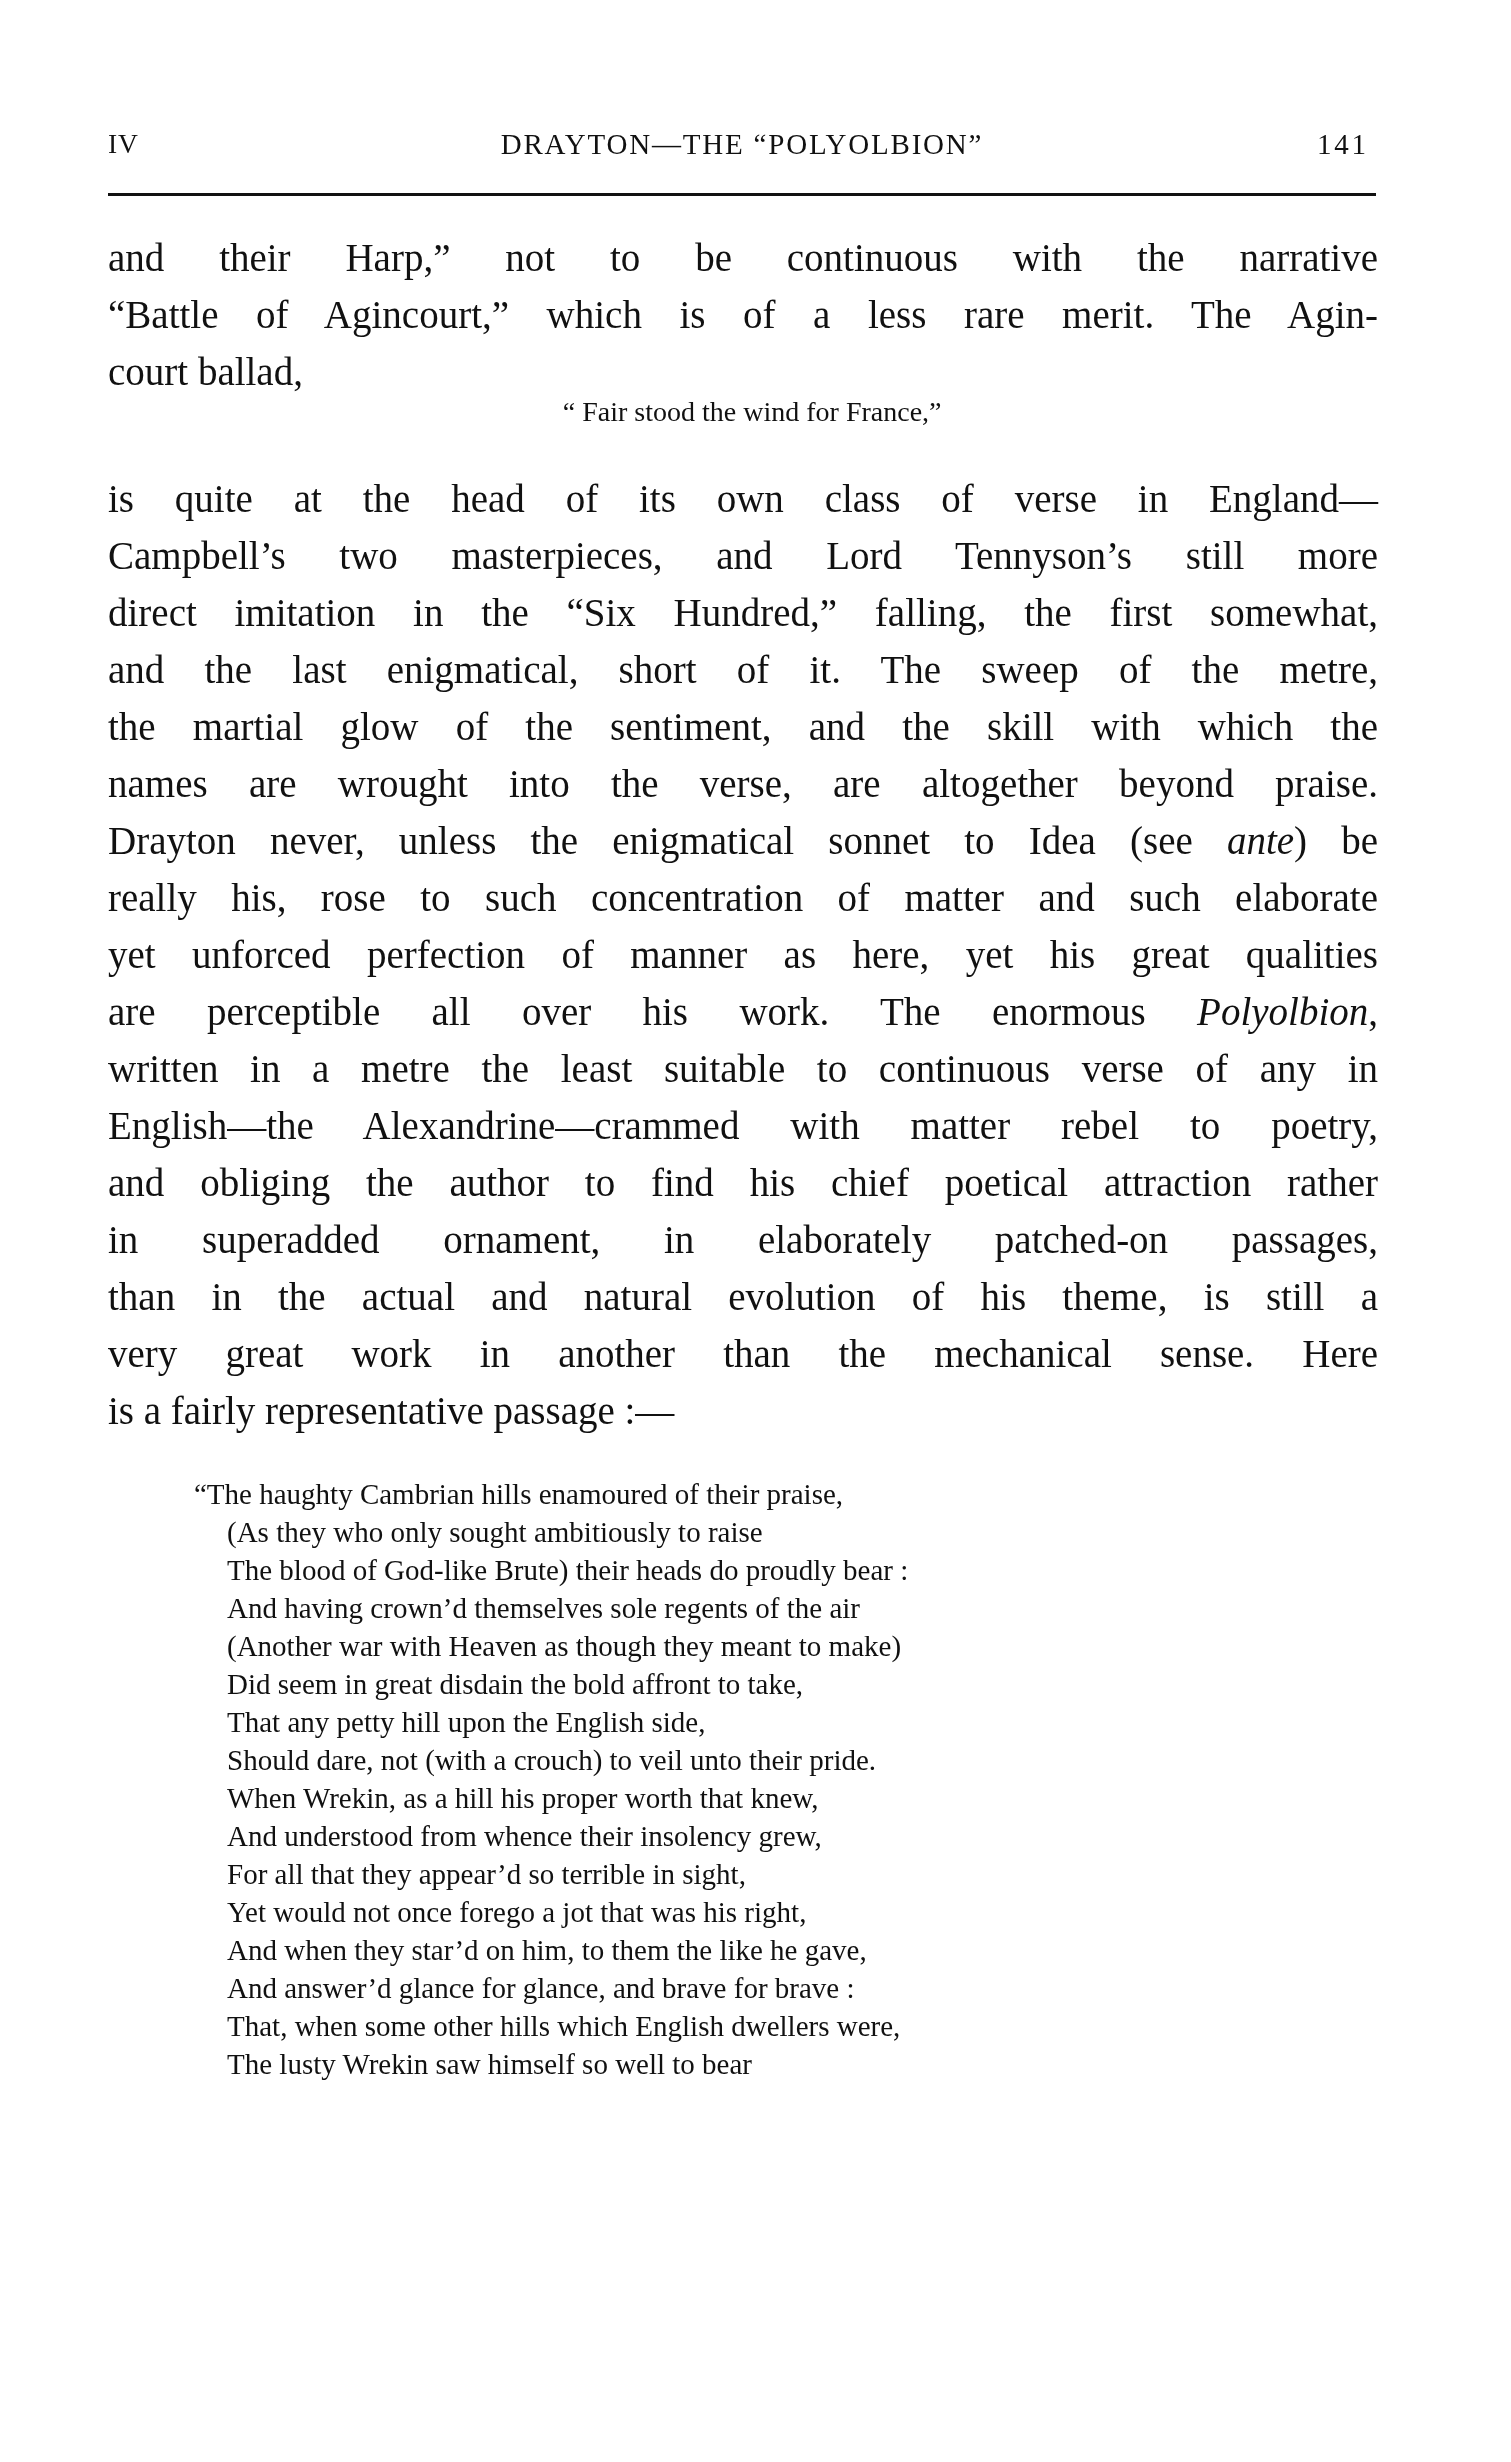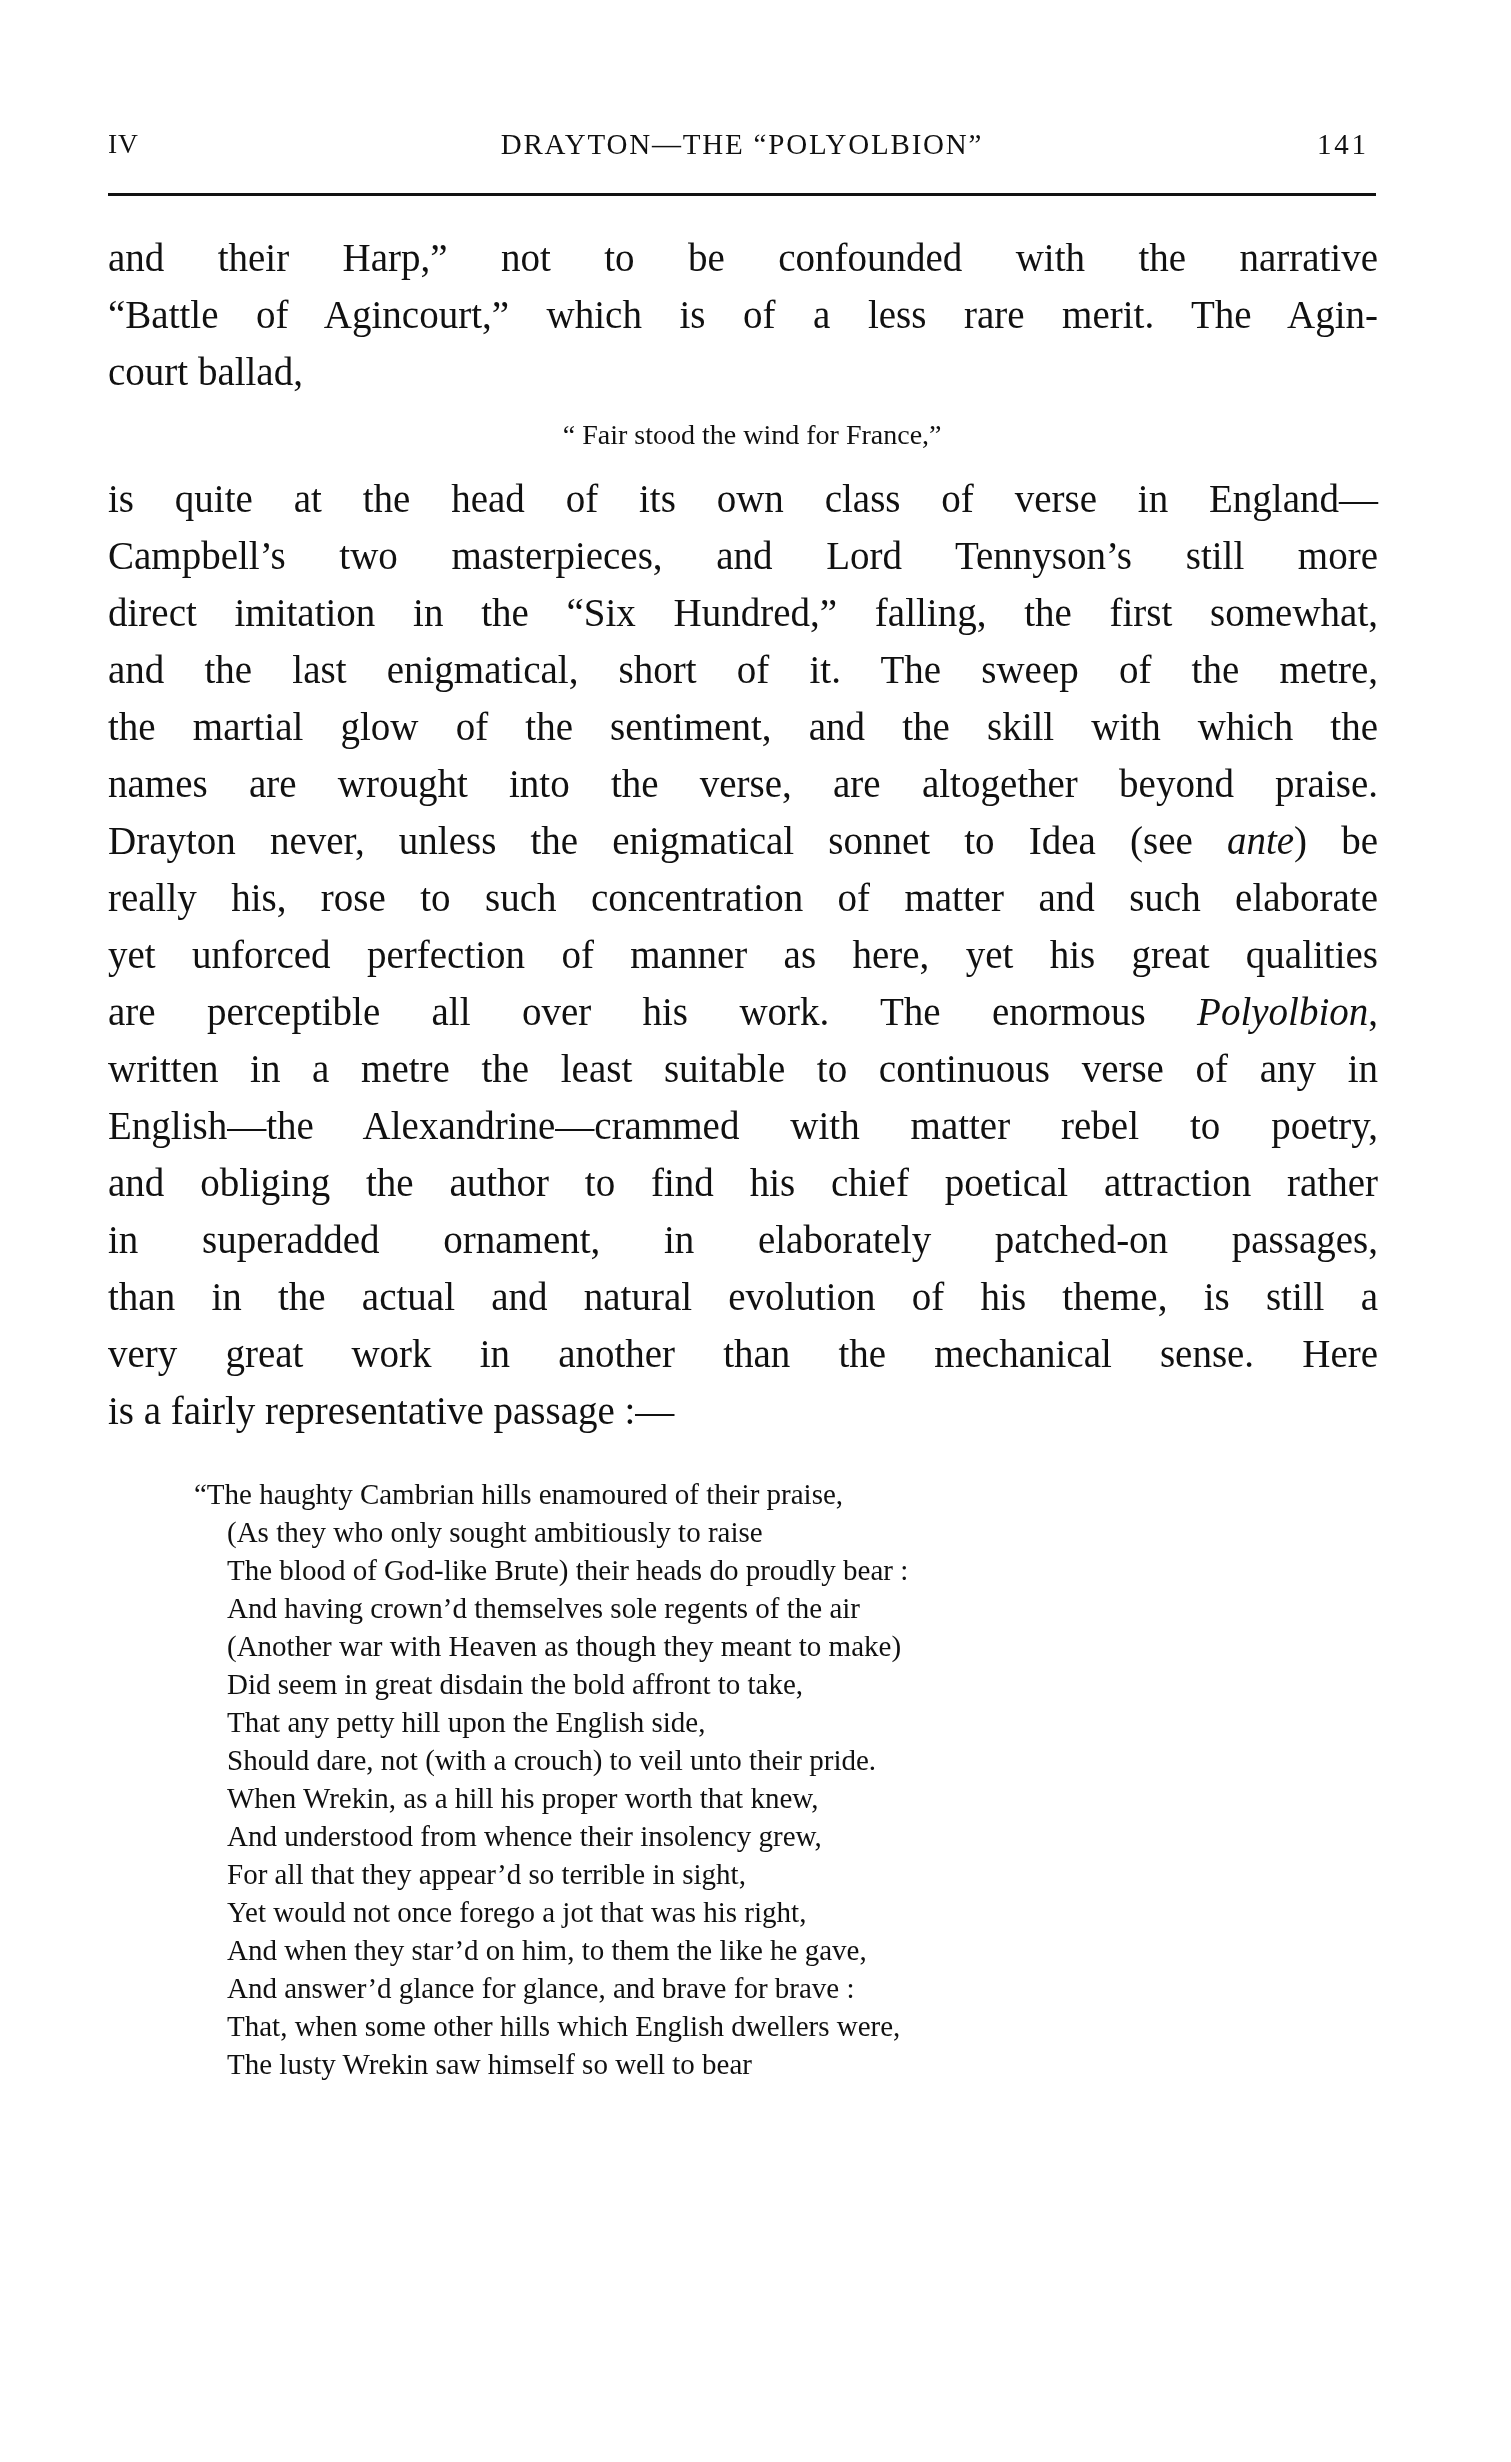--- a/index.html
+++ b/index.html
@@ -84,21 +84,20 @@
     .prose i { font-style: italic; }
     .block-a { top: 229px; }
     .inline-quote {
       position: absolute;
       top: 393px;
       left: 0; right: 0;
       text-align: center;
       font-size: 28px;
       line-height: 37px;
       padding-left: 18.3px;
-      margin-top: 23px;
     }
     .block-b { top: 470px; }
     
     .poem {
       position: absolute;
       left: 194px;
       top: 1475px;
       font-size: 29px;
       line-height: 38px;
       font-family: Liberation Serif, serif;
@@ -119,21 +118,21 @@
 <div class="page">
 
   <div class="running-head">
     <span class="chap">IV</span>
     <span class="title">DRAYTON—THE “POLYOLBION”</span>
     <span class="folio">141</span>
   </div>
   <div class="head-rule"></div>
 
   <div class="prose block-a">
-    <span class="line">and their Harp,” not to be confounded with the narrative</span>
+    <span class="line">and their Harp,” not to be continuous with the narrative</span>
     <span class="line">“Battle of Agincourt,” which is of a less rare merit.  The Agin-</span>
     <span class="line last">court ballad,</span>
   </div>
 
   <div class="prose" style="top:0;">
     <div class="inline-quote">“ Fair stood the wind for France,”</div>
   </div>
 
   <div class="prose block-b">
     <span class="line">is quite at the head of its own class of verse in England—</span>

